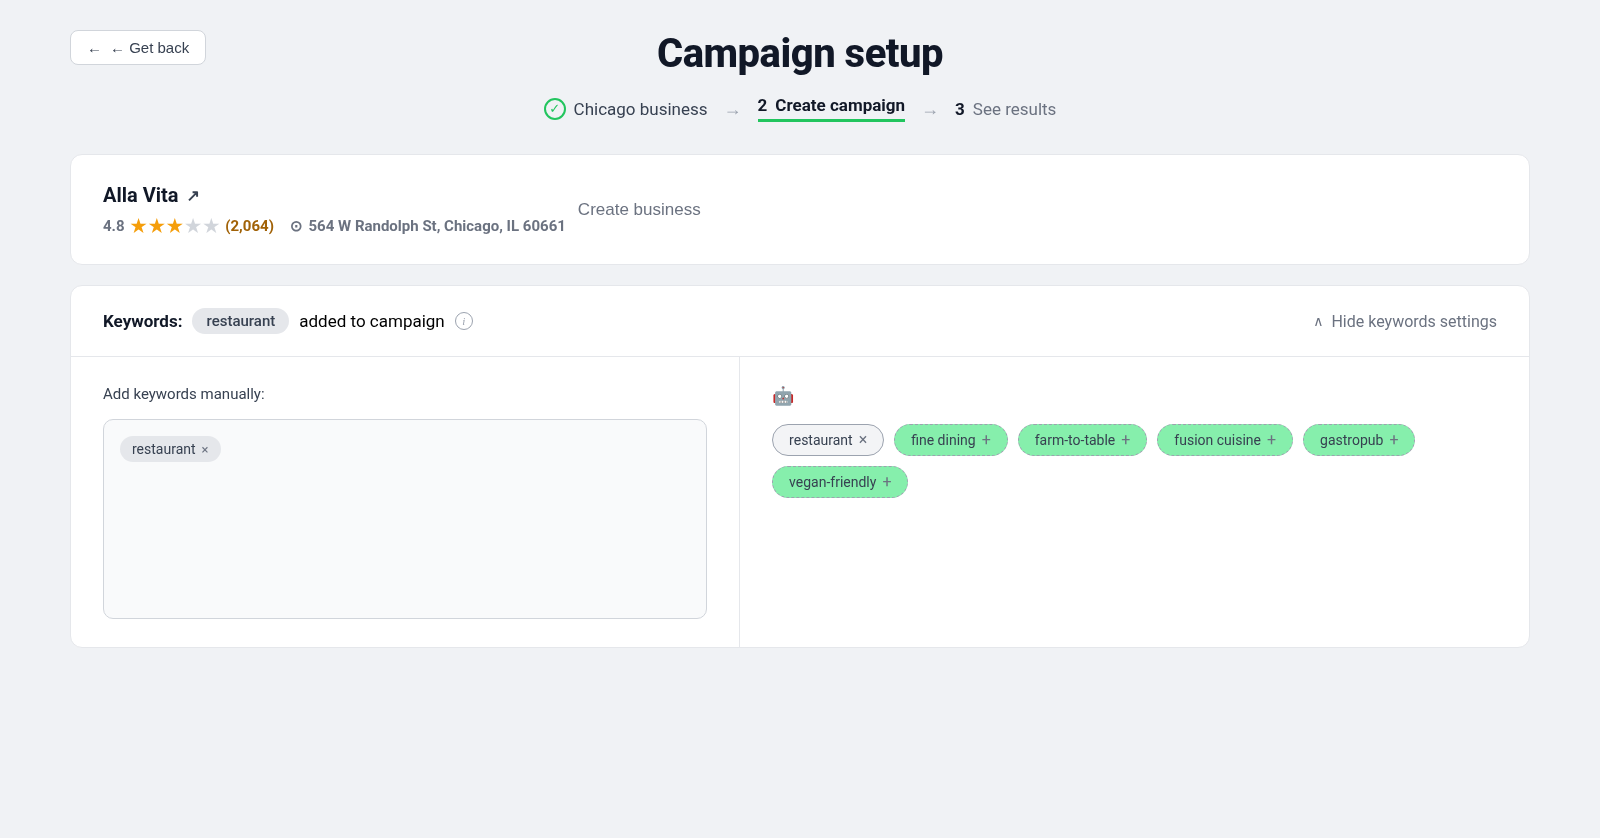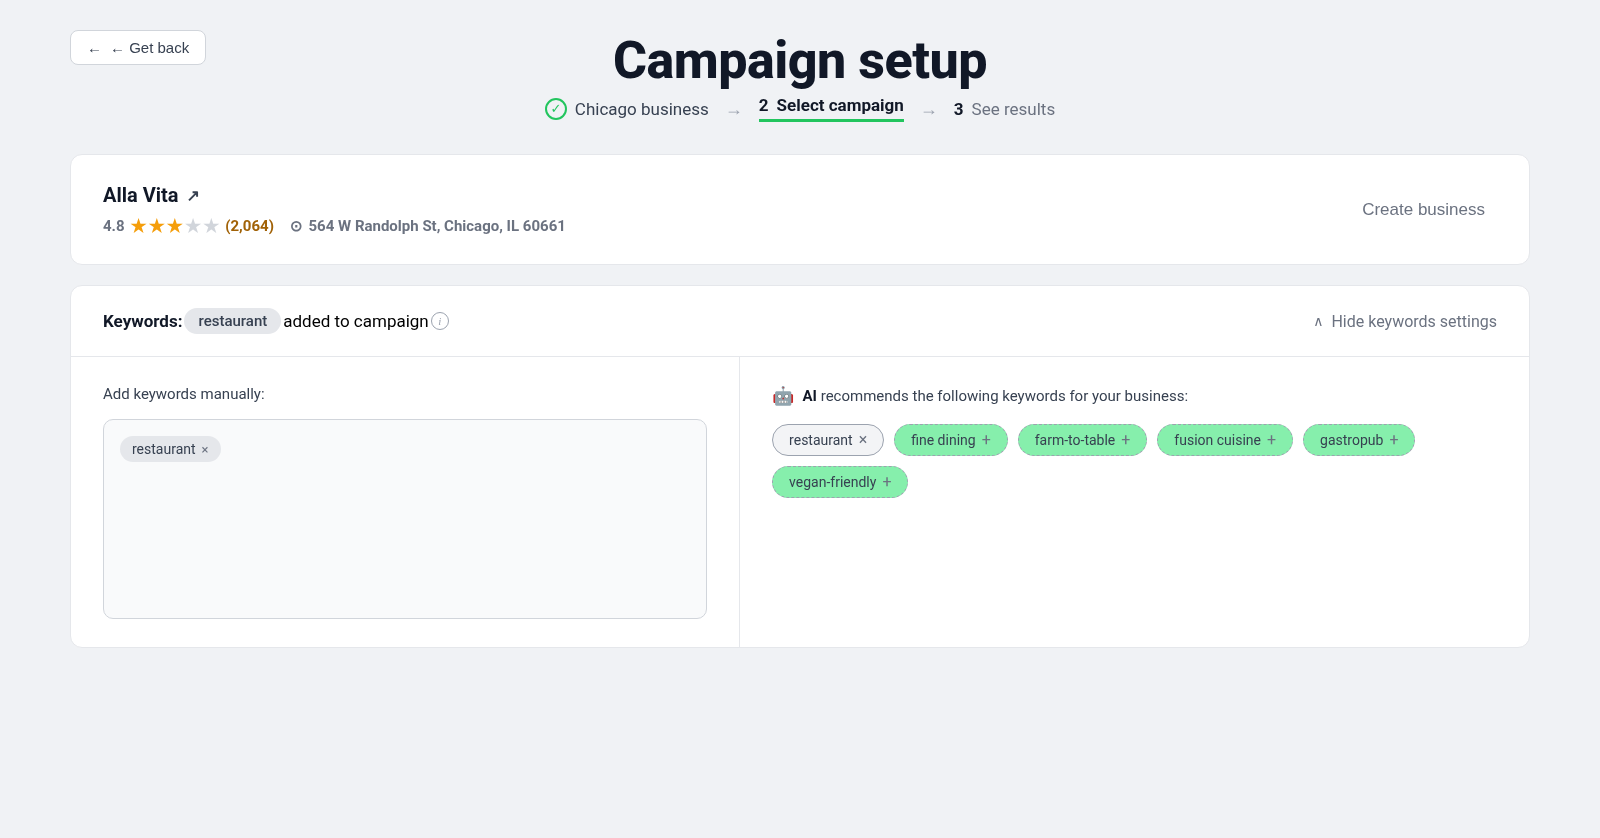--- a/index.html
+++ b/index.html
@@ -37,21 +37,21 @@
       white-space: nowrap;
     }
 
     .page-title-center {
       position: absolute;
       left: 50%;
       transform: translateX(-50%);
       text-align: center;
     }
     .page-title {
-      font-size: 52px;
+      font-size: 40px;
       font-weight: 800;
       color: #111827;
       letter-spacing: -0.5px;
       text-align: center;
     }
 
     
     .stepper {
       display: flex;
       align-items: center;
@@ -100,21 +100,20 @@
       background: #fff;
       border-radius: 12px;
       border: 1px solid #e5e7eb;
       padding: 28px 32px;
       margin-bottom: 20px;
     }
 
     .business-card {
       display: flex;
       align-items: center;
-      justify-content: space-between;
     }
     .business-info {}
     .business-name {
       font-size: 20px;
       font-weight: 700;
       color: #111827;
       display: flex;
       align-items: center;
       gap: 8px;
       margin-bottom: 8px;
@@ -172,21 +171,21 @@
     .keywords-header {
       display: flex;
       align-items: center;
       justify-content: space-between;
       padding: 22px 32px;
       border-bottom: 1px solid #e5e7eb;
     }
     .keywords-header-left {
       display: flex;
       align-items: center;
-      gap: 2px;
+      gap: 10px;
       font-size: 17px;
     }
     .keywords-label {
       font-weight: 700;
       font-size: 17px;
       color: #111827;
     }
     .keyword-badge {
       background: #e5e7eb;
       border-radius: 20px;
@@ -326,21 +325,21 @@
   <div class="stepper">
 
     <div class="step completed">
       <div class="step-check">✓</div>
       <span>Chicago business</span>
     </div>
     <span class="step-arrow">→</span>
 
     <div class="step active">
       <span class="step-number">2</span>
-      <span>Select campaign</span>
+      <span>Create campaign</span>
     </div>
     <span class="step-arrow">→</span>
 
     <div class="step">
       <span class="step-number">3</span>
       <span>See results</span>
     </div>
   </div>
 
   <div class="card">
@@ -394,24 +393,20 @@
           <div class="keyword-tag">
             <span>restaurant</span>
             <span class="remove">×</span>
           </div>
         </div>
       </div>
 
       <div class="keywords-ai">
         <div class="ai-header">
           <span class="ai-icon">🤖</span>
-          <span>
-            <span class="ai-bold">AI</span>
-            <span> recommends the following keywords for your business:</span>
-          </span>
         </div>
         <div class="ai-tags">
           <div class="ai-tag active">
             <span>restaurant</span>
             <span class="tag-action">×</span>
           </div>
           <div class="ai-tag">
             <span>fine dining</span>
             <span class="tag-action">+</span>
           </div>

